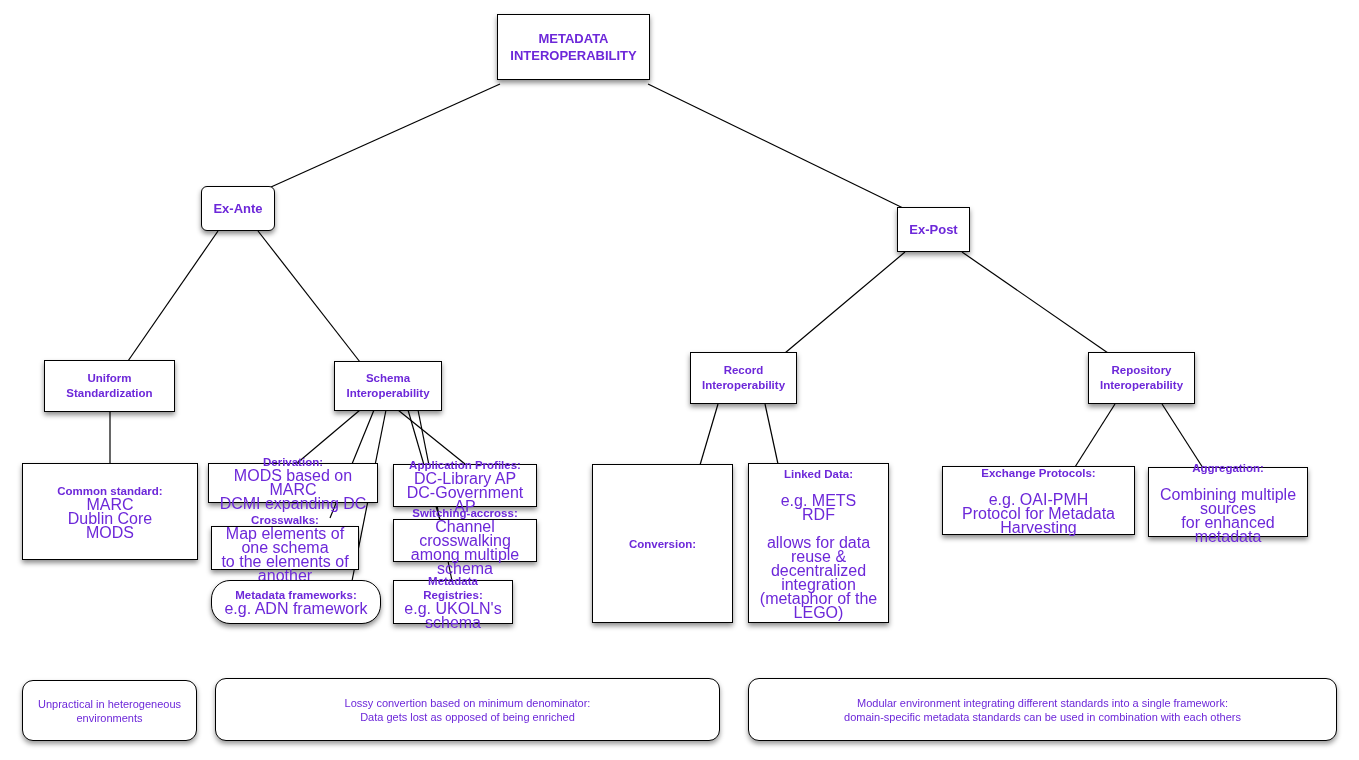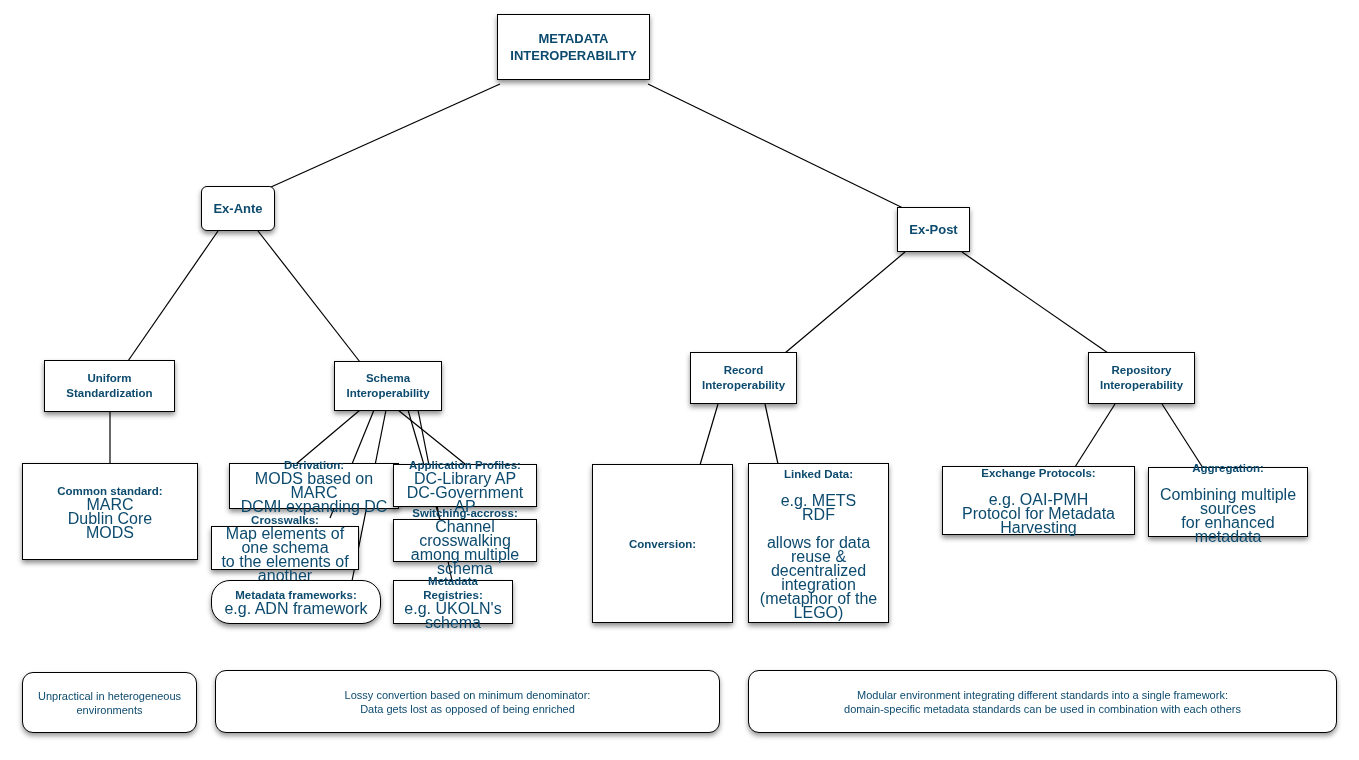--- a/index.html
+++ b/index.html
@@ -2,21 +2,21 @@
 <html><head>
 <meta charset="utf-8">
 <style>
   html, body { margin: 0; padding: 0; background: #ffffff; }
   #canvas {
     position: relative;
     width: 1359px;
     height: 760px;
     background: #ffffff;
     font-family: "Liberation Sans", sans-serif;
-    color: #0c4a6e;
+    color: #6d28d9;
     overflow: hidden;
   }
   #edges {
     position: absolute;
     left: 0; top: 0;
     z-index: 0;
   }
   .node {
     position: absolute;
     z-index: 1;
@@ -46,32 +46,33 @@
     box-shadow: 0 3px 5px rgba(0,0,0,0.40);
     display: flex;
     align-items: center;
     justify-content: center;
     text-align: center;
     box-sizing: border-box;
     font-size: 11px;
     line-height: 14px;
     white-space: pre-line;
     padding: 4px 10px;
+    margin-top: 8px;
   }
 
   
   #n-root        { left: 497px;  top: 14px;  width: 153px; height: 66px; }
   #n-exante      { left: 201px;  top: 186px; width: 74px;  height: 45px; border-radius: 6px; }
   #n-expost      { left: 897px;  top: 207px; width: 73px;  height: 45px; }
   #n-uniform     { left: 44px;   top: 360px; width: 131px; height: 52px; }
   #n-schema      { left: 334px;  top: 361px; width: 108px; height: 50px; }
   #n-record      { left: 690px;  top: 352px; width: 107px; height: 52px; }
   #n-repository  { left: 1088px; top: 352px; width: 107px; height: 52px; }
   #n-common      { left: 22px;   top: 463px; width: 176px; height: 97px; }
-  #n-derivation  { left: 229px;  top: 463px; width: 170px; height: 46px; }
+  #n-derivation  { left: 208px;  top: 463px; width: 170px; height: 40px; }
   #n-crosswalks  { left: 211px;  top: 526px; width: 148px; height: 44px; justify-content: center; }
   #n-frameworks  { left: 211px;  top: 580px; width: 170px; height: 44px; border-radius: 19px; }
   #n-appprofiles { left: 393px;  top: 464px; width: 144px; height: 43px; }
   #n-switching   { left: 393px;  top: 519px; width: 144px; height: 43px; }
   #n-registries  { left: 393px;  top: 580px; width: 120px; height: 44px; }
   #n-conversion  { left: 592px;  top: 464px; width: 141px; height: 159px; }
   #n-linkeddata  { left: 748px;  top: 463px; width: 141px; height: 160px; }
   #n-exchange    { left: 942px;  top: 466px; width: 193px; height: 69px; }
   #n-aggregation { left: 1148px; top: 467px; width: 160px; height: 70px; }
   #note1 { left: 22px;  top: 672px; width: 175px; height: 61px; }

